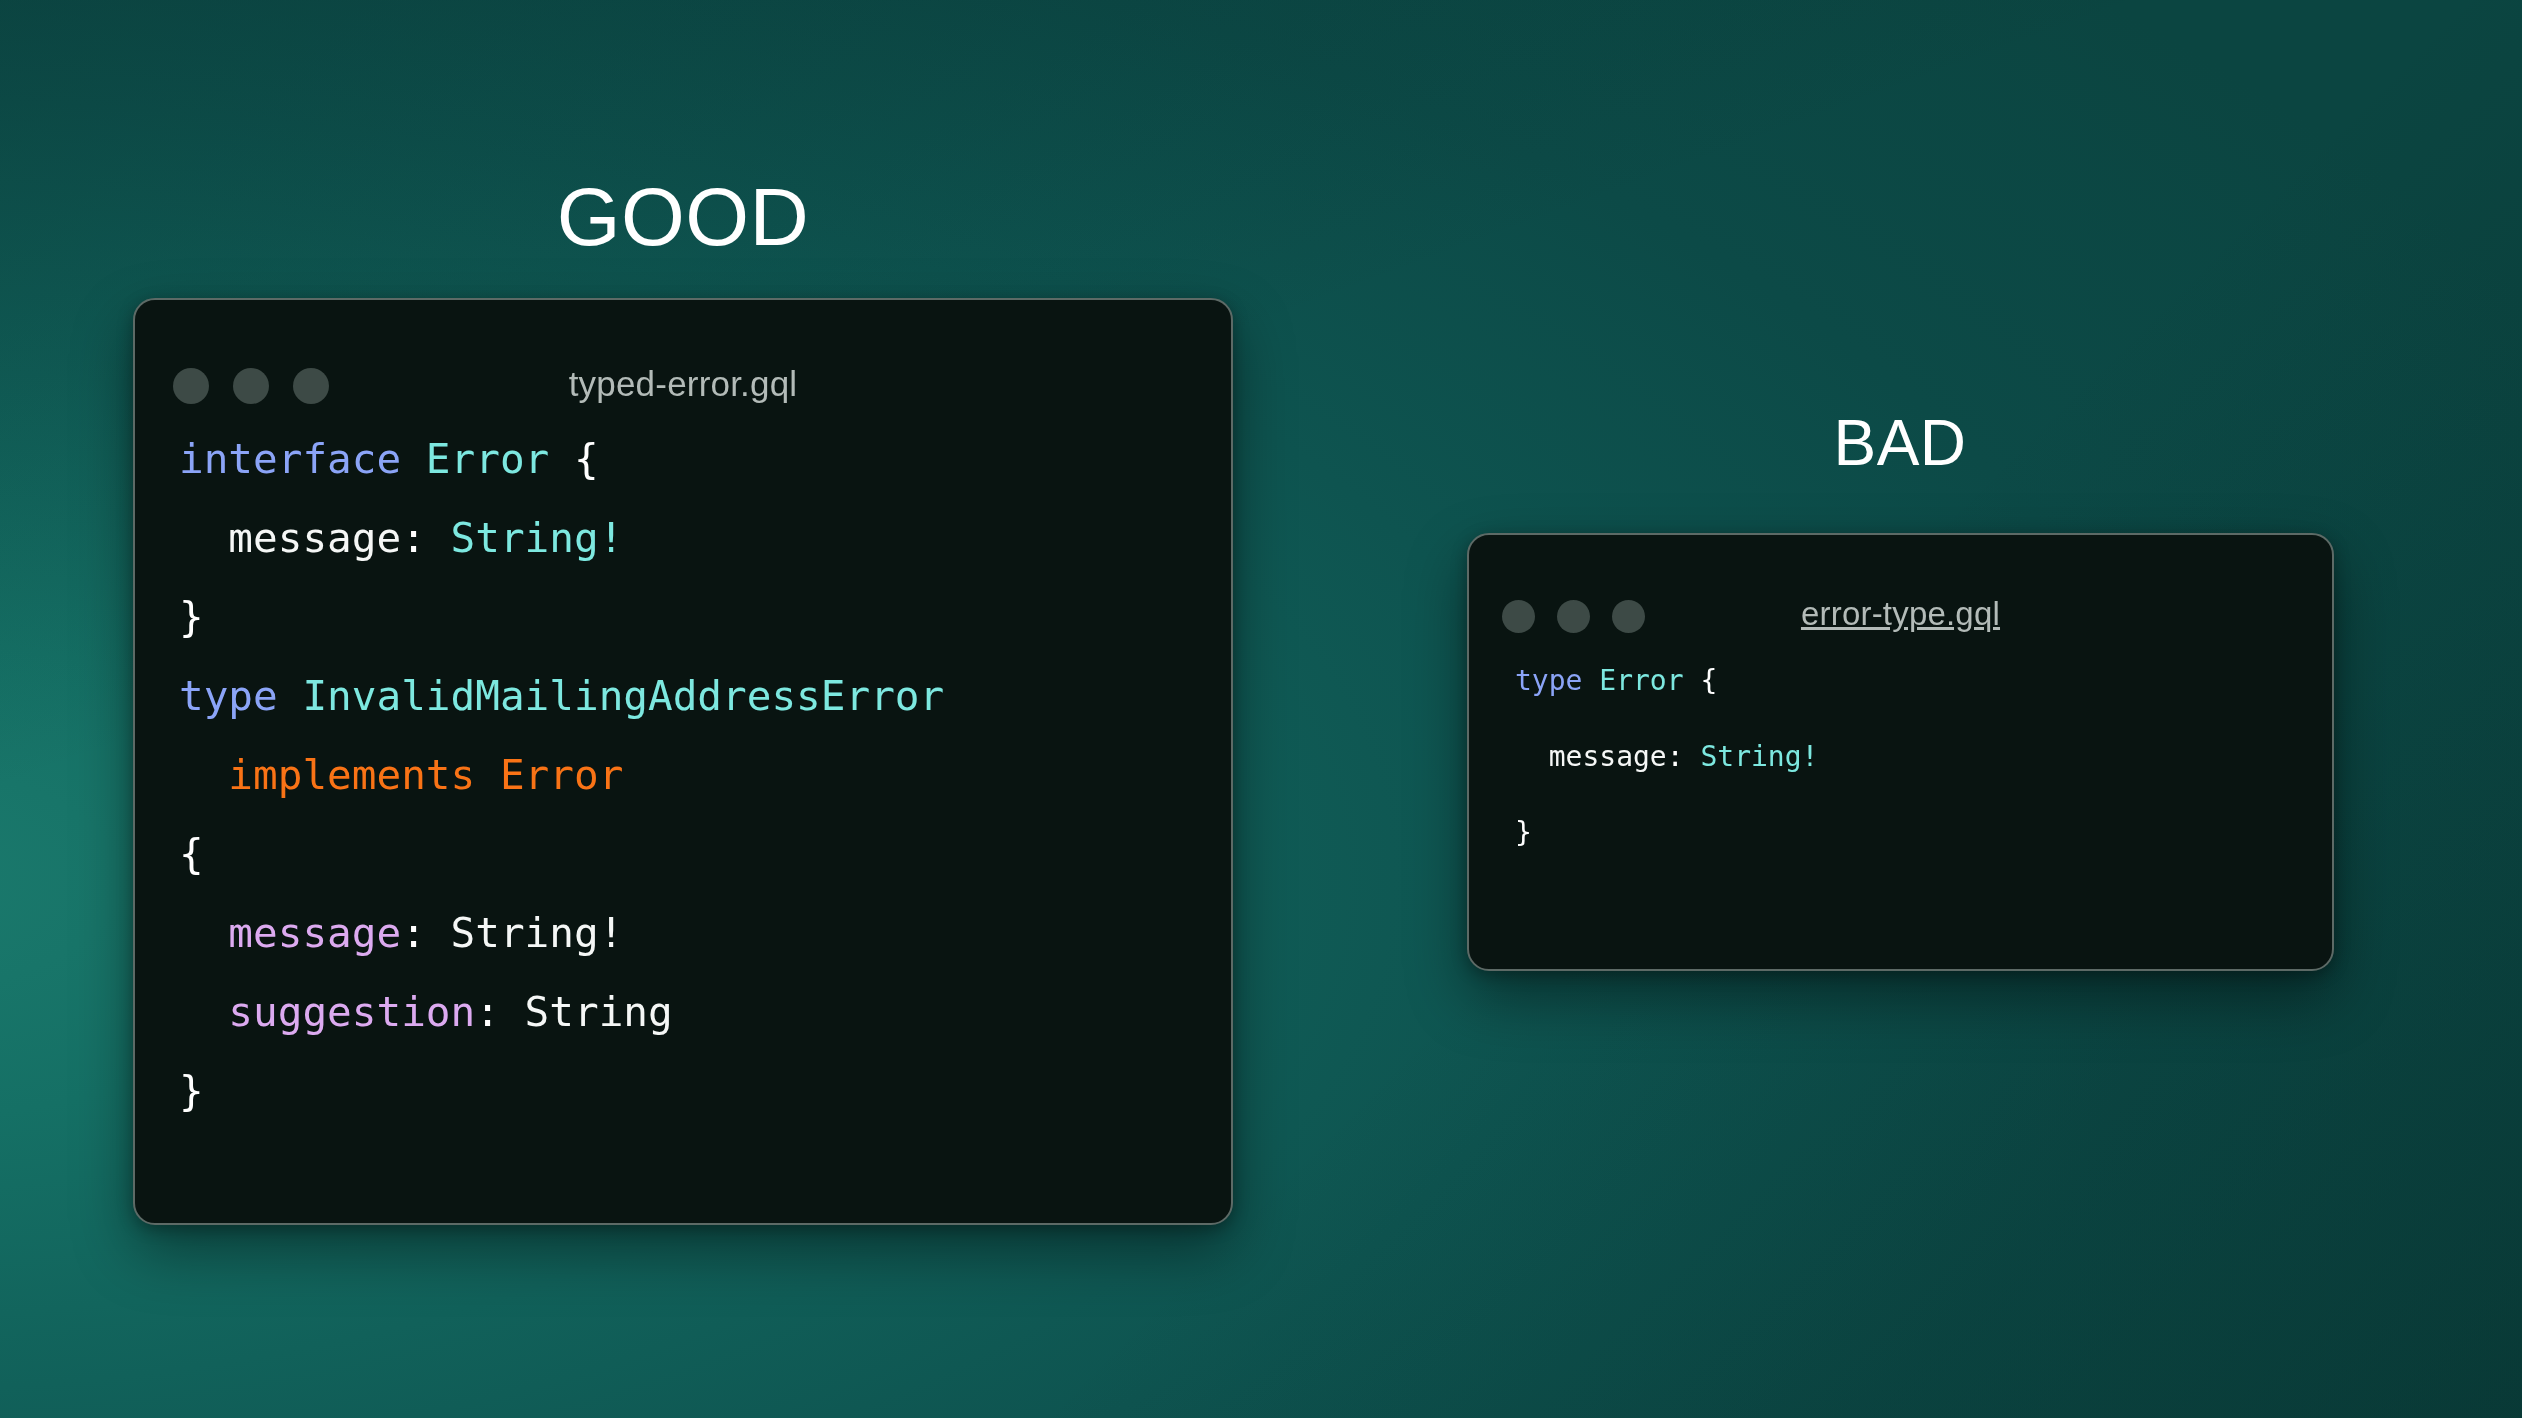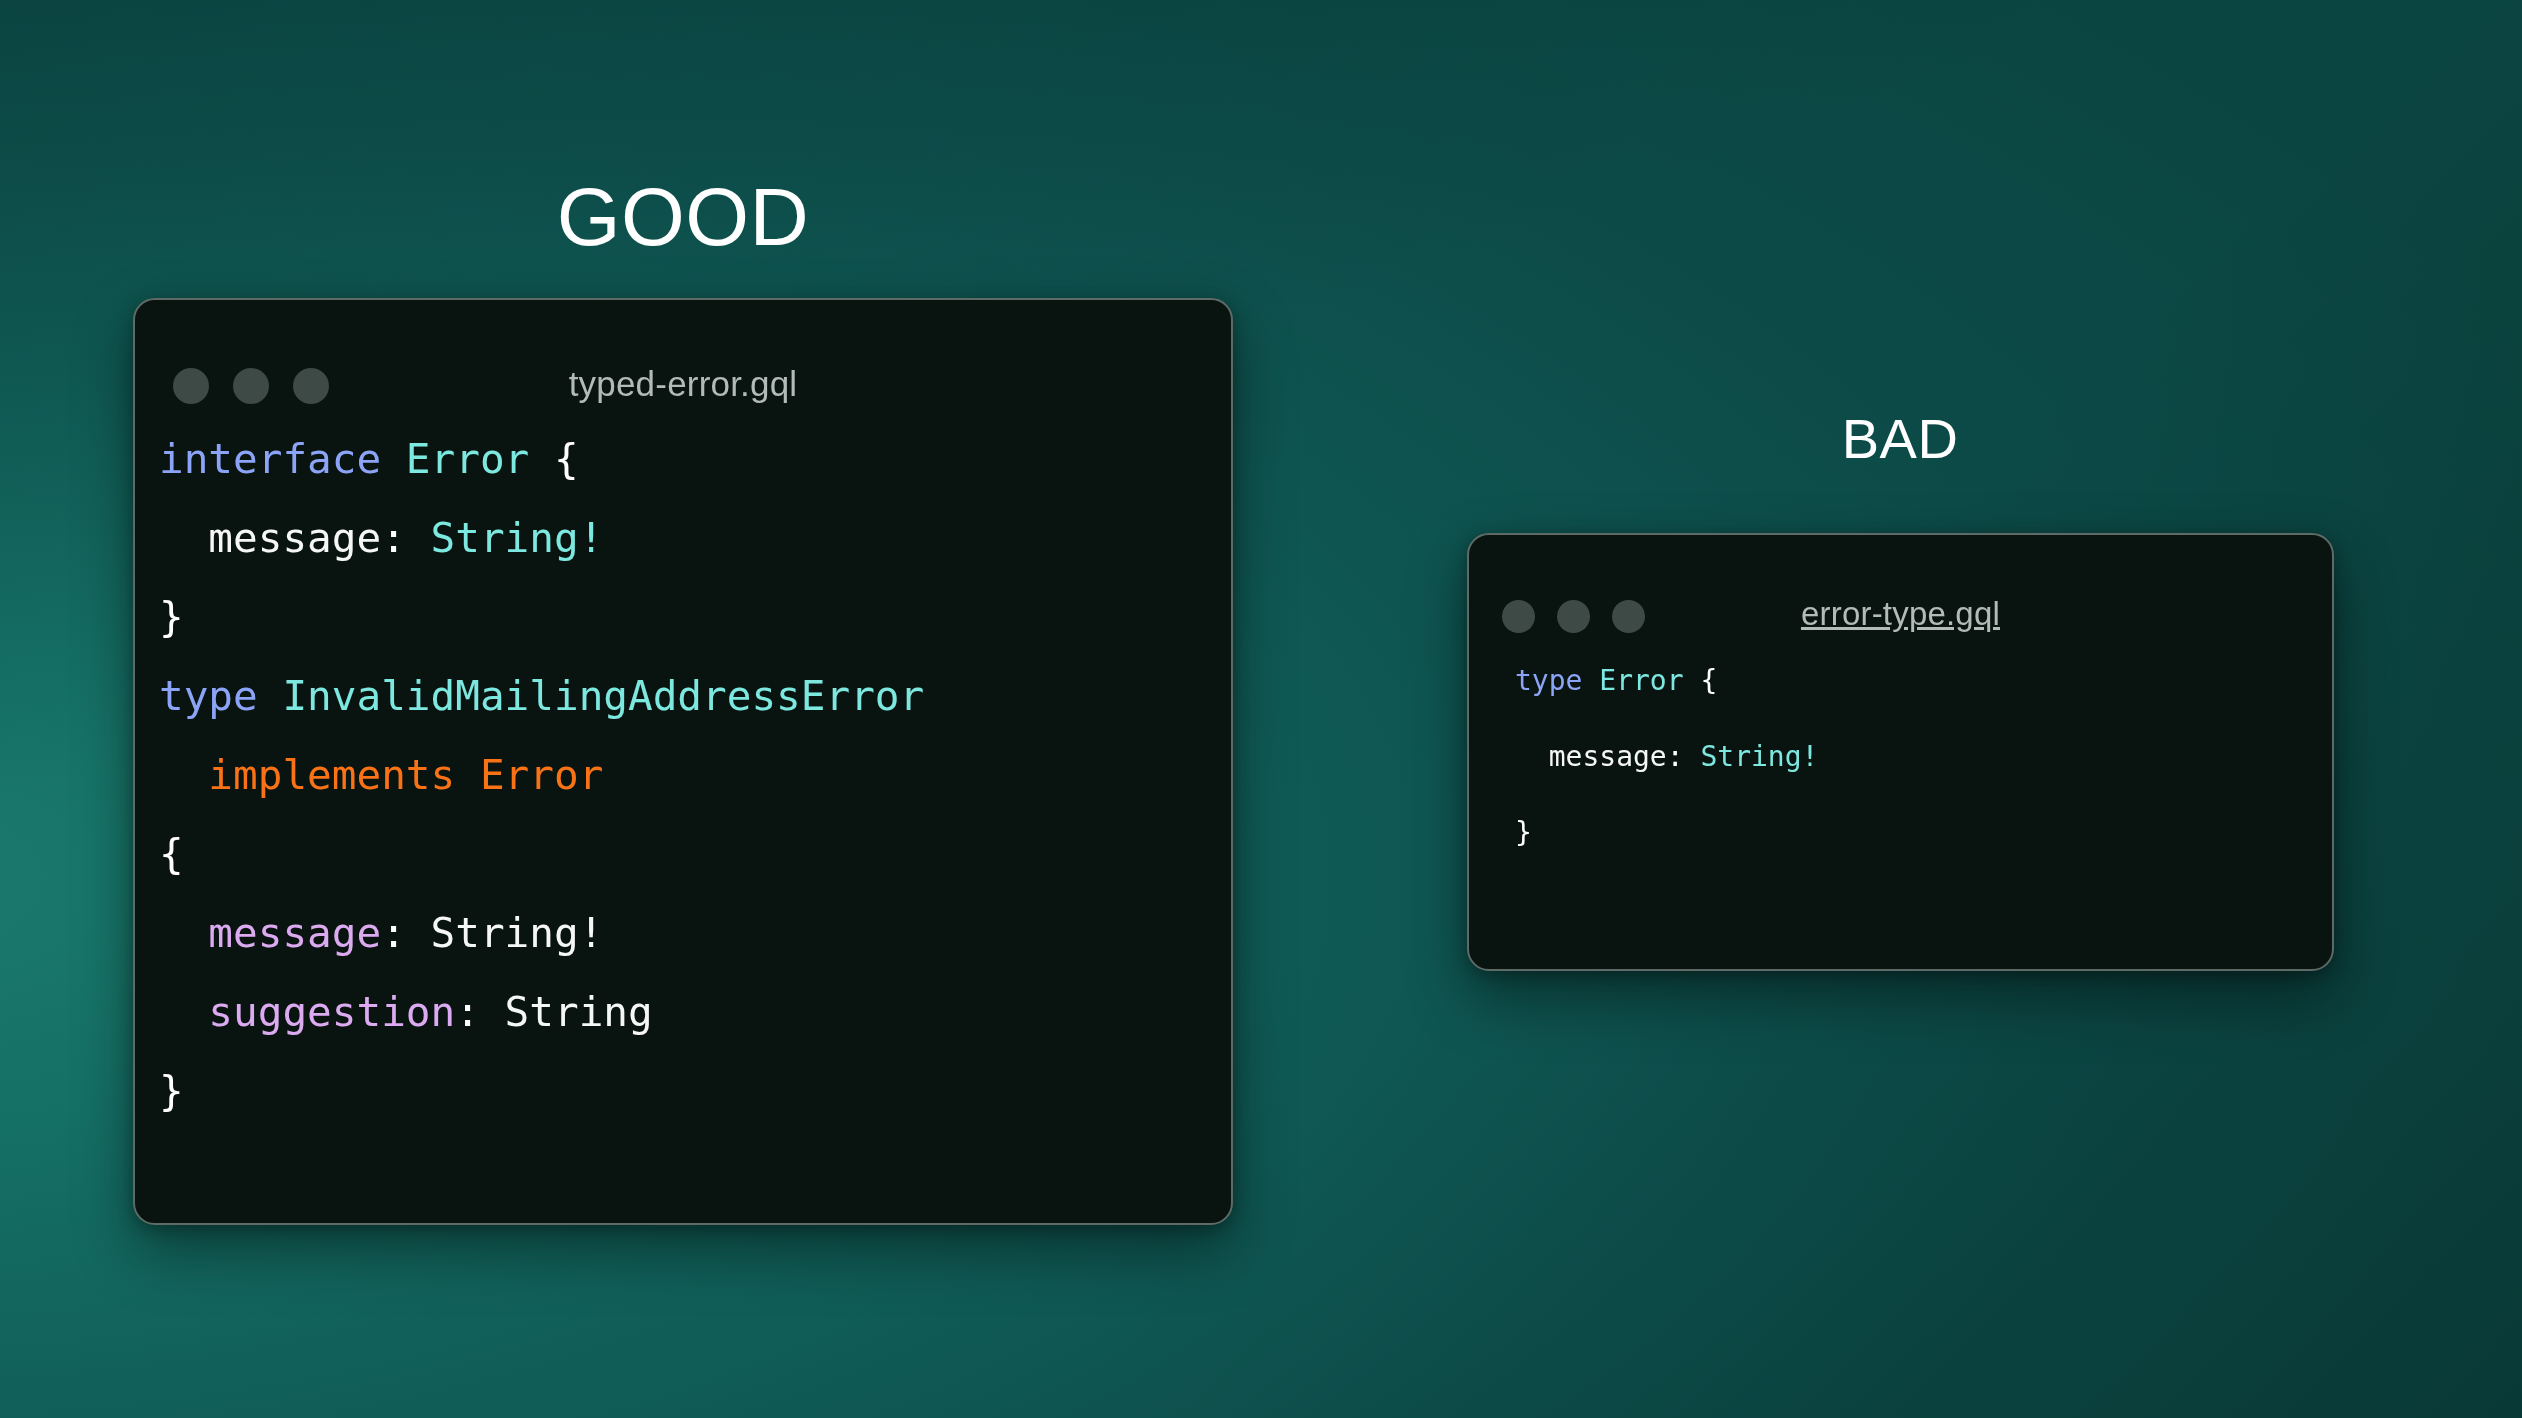--- a/index.html
+++ b/index.html
@@ -55,21 +55,21 @@
   #heading-good {
     left: 0;
     top: 176px;
     width: 1366px;
     font-size: 82px;
   }
   #heading-bad {
     left: 1467px;
     top: 411px;
     width: 866px;
-    font-size: 56px;
+    font-size: 64px;
   }
 
   
   .code-window {
     position: absolute;
     background: #091411;
     border: 2px solid #5d6a66;
     border-radius: 22px;
     box-shadow:
       0 26px 60px rgba(0, 0, 0, 0.42),
@@ -133,21 +133,21 @@
 
   
   .code-body {
     font-family: "DejaVu Sans Mono", monospace;
     font-size: 41px;
     line-height: 79px;
     white-space: pre;
     color: #f2f4f3;
     box-sizing: border-box;
   }
-  #window-good .code-body { padding: 16px 0 0 24px; }
+  #window-good .code-body { padding: 16px 0 0 44px; }
   #window-bad  .code-body { padding: 10px 0 0 46px; font-size: 28px; line-height: 76px; }
 
   .code-line { white-space: pre; }
 
   
   .tok-kw     { color: #8ba4f7; }
   .tok-type   { color: #7de8e0; }
   .tok-impl   { color: #f97316; text-align: right; }
   .tok-field  { color: #dcaaf0; }
   .tok-plain  { color: #f5f7f6; }

